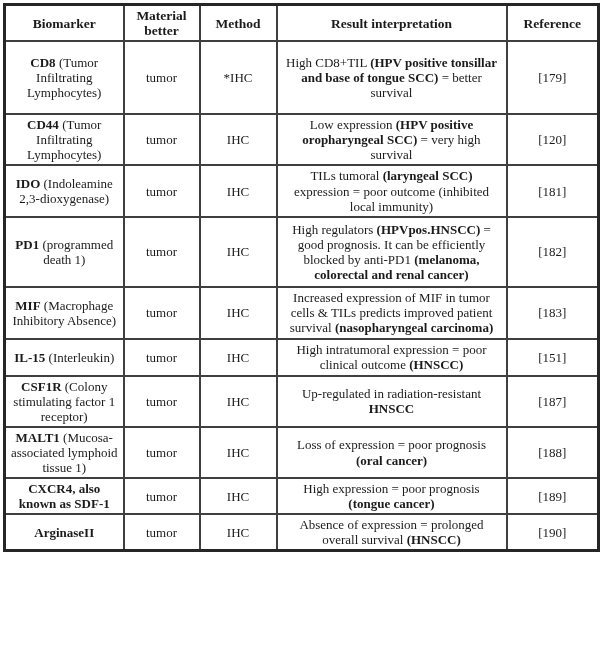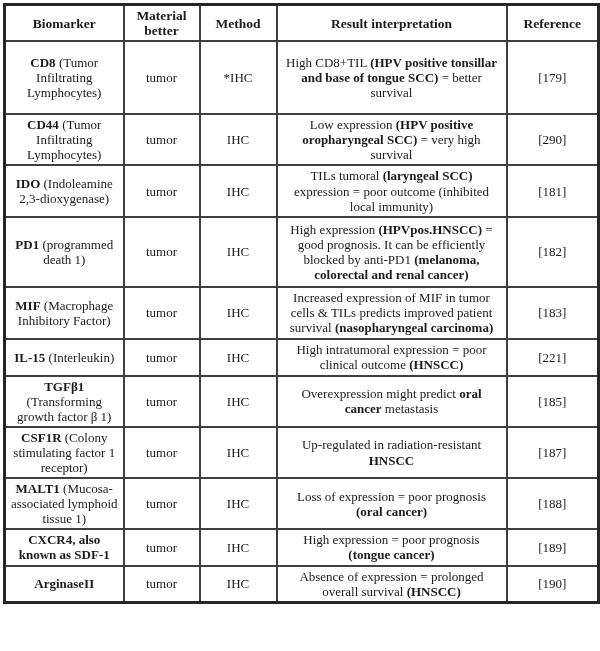--- a/index.html
+++ b/index.html
@@ -77,62 +77,55 @@
     <td class="cell-method">*IHC</td>
     <td class="cell-result"><span class="n">High CD8+TIL </span><span class="b">(HPV positive tonsillar and base of tongue SCC)</span><span class="n"> = better survival</span></td>
     <td class="cell-reference">[179]</td>
   </tr>
 
   <tr style="height: 39px;">
     <td class="cell-biomarker"><span class="b">CD44</span><span class="n"> (Tumor Infiltrating Lymphocytes)</span></td>
     <td class="cell-material">tumor</td>
     <td class="cell-method">IHC</td>
     <td class="cell-result"><span class="n">Low expression </span><span class="b">(HPV positive oropharyngeal SCC)</span><span class="n"> = very high survival</span></td>
-    <td class="cell-reference">[290]</td>
+    <td class="cell-reference">[120]</td>
   </tr>
 
   <tr style="height: 44px;">
     <td class="cell-biomarker"><span class="b">IDO</span><span class="n"> (Indoleamine 2,3-dioxygenase)</span></td>
     <td class="cell-material">tumor</td>
     <td class="cell-method">IHC</td>
     <td class="cell-result"><span class="n">TILs tumoral </span><span class="b">(laryngeal SCC)</span><span class="n"> expression = poor outcome (inhibited local immunity)</span></td>
     <td class="cell-reference">[181]</td>
   </tr>
 
   <tr style="height: 70px;">
     <td class="cell-biomarker"><span class="b">PD1</span><span class="n"> (programmed death 1)</span></td>
     <td class="cell-material">tumor</td>
     <td class="cell-method">IHC</td>
-    <td class="cell-result"><span class="n">High expression </span><span class="b">(HPVpos.HNSCC)</span><span class="n"> = good prognosis. It can be efficiently blocked by anti-PD1 </span><span class="b">(melanoma, colorectal and renal cancer)</span></td>
+    <td class="cell-result"><span class="n">High regulators </span><span class="b">(HPVpos.HNSCC)</span><span class="n"> = good prognosis. It can be efficiently blocked by anti-PD1 </span><span class="b">(melanoma, colorectal and renal cancer)</span></td>
     <td class="cell-reference">[182]</td>
   </tr>
 
   <tr style="height: 52px;">
-    <td class="cell-biomarker"><span class="b">MIF</span><span class="n"> (Macrophage Inhibitory Factor)</span></td>
+    <td class="cell-biomarker"><span class="b">MIF</span><span class="n"> (Macrophage Inhibitory Absence)</span></td>
     <td class="cell-material">tumor</td>
     <td class="cell-method">IHC</td>
     <td class="cell-result"><span class="n">Increased expression of MIF in tumor cells &amp; TILs predicts improved patient survival </span><span class="b">(nasopharyngeal carcinoma)</span></td>
     <td class="cell-reference">[183]</td>
   </tr>
 
   <tr style="height: 37px;">
     <td class="cell-biomarker"><span class="b">IL-15</span><span class="n"> (Interleukin)</span></td>
     <td class="cell-material">tumor</td>
     <td class="cell-method">IHC</td>
     <td class="cell-result"><span class="n">High intratumoral expression = poor clinical outcome </span><span class="b">(HNSCC)</span></td>
-    <td class="cell-reference">[221]</td>
+    <td class="cell-reference">[151]</td>
   </tr>
 
-  <tr style="height: 44px;">
-    <td class="cell-biomarker"><span class="b">TGFβ1</span><span class="n"> (Transforming growth factor β 1)</span></td>
-    <td class="cell-material">tumor</td>
-    <td class="cell-method">IHC</td>
-    <td class="cell-result"><span class="n">Overexpression might predict </span><span class="b">oral cancer</span><span class="n"> metastasis</span></td>
-    <td class="cell-reference">[185]</td>
-  </tr>
 
 
   <tr style="height: 44px;">
     <td class="cell-biomarker"><span class="b">CSF1R</span><span class="n"> (Colony stimulating factor 1 receptor)</span></td>
     <td class="cell-material">tumor</td>
     <td class="cell-method">IHC</td>
     <td class="cell-result"><span class="n">Up-regulated in radiation-resistant </span><span class="b">HNSCC</span></td>
     <td class="cell-reference">[187]</td>
   </tr>
 

